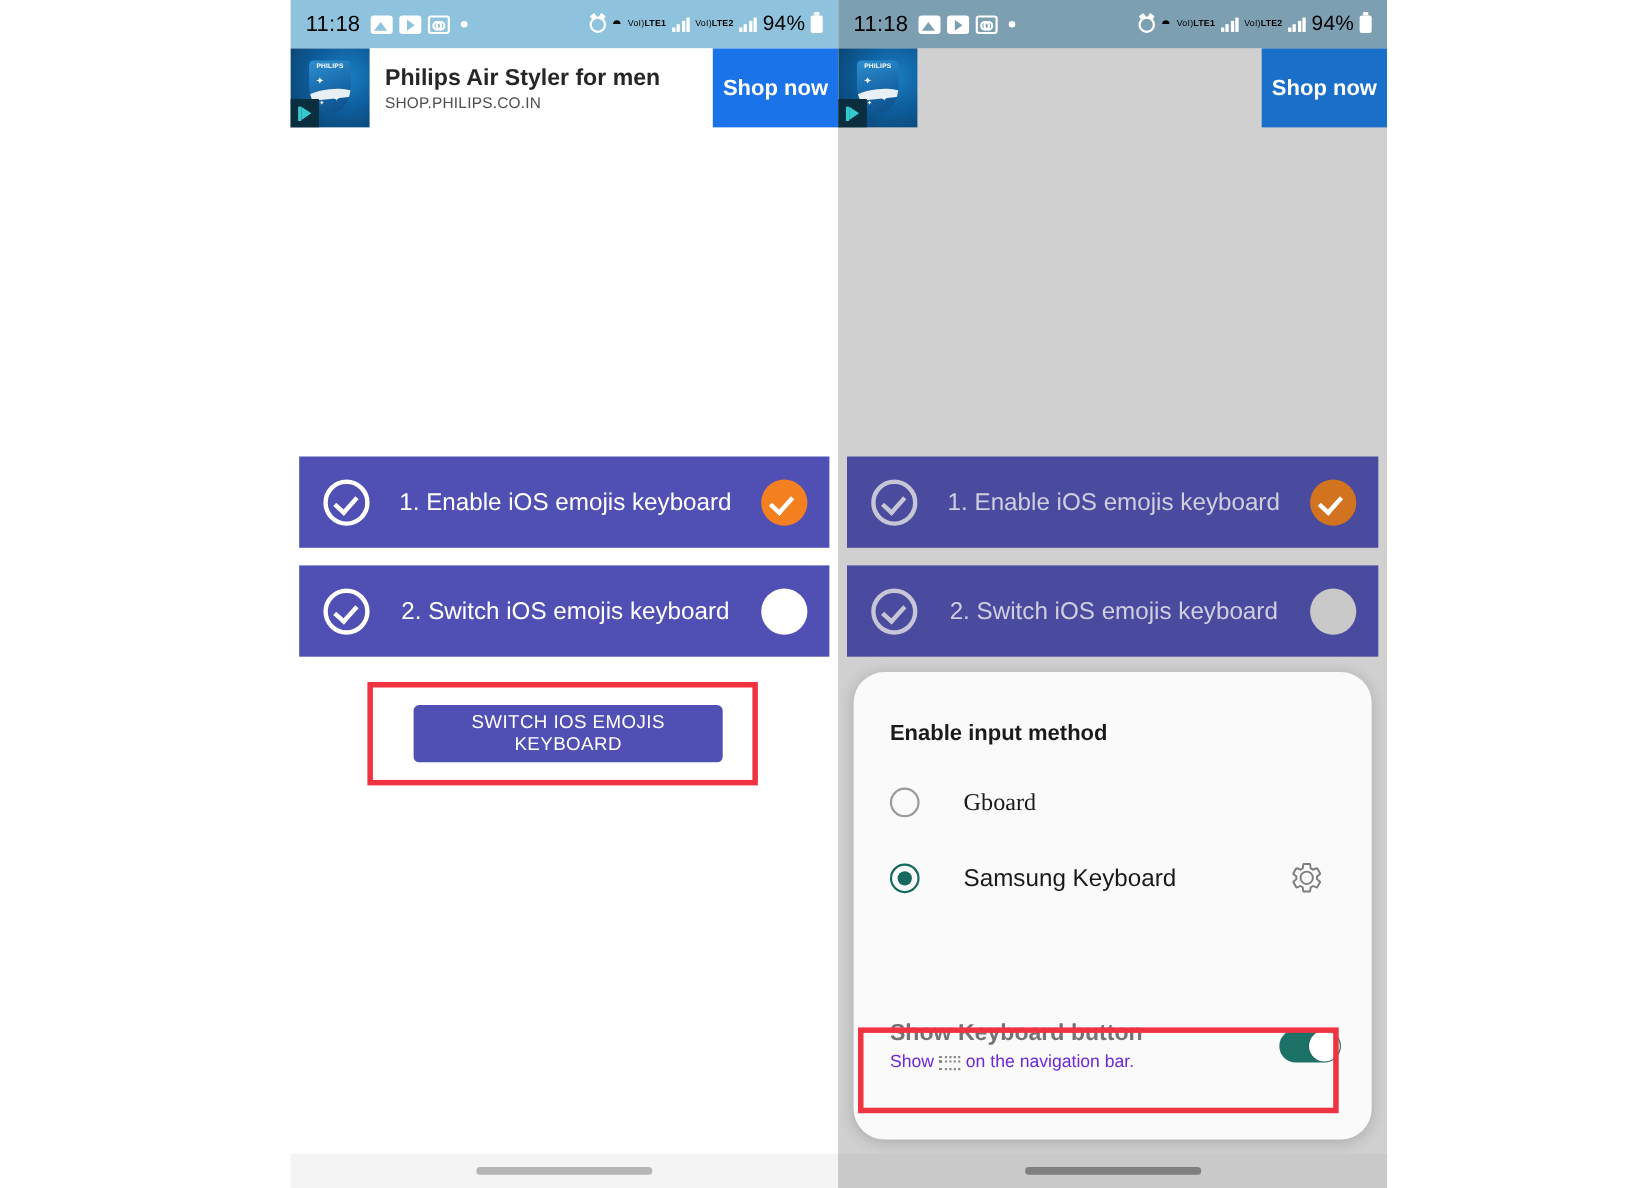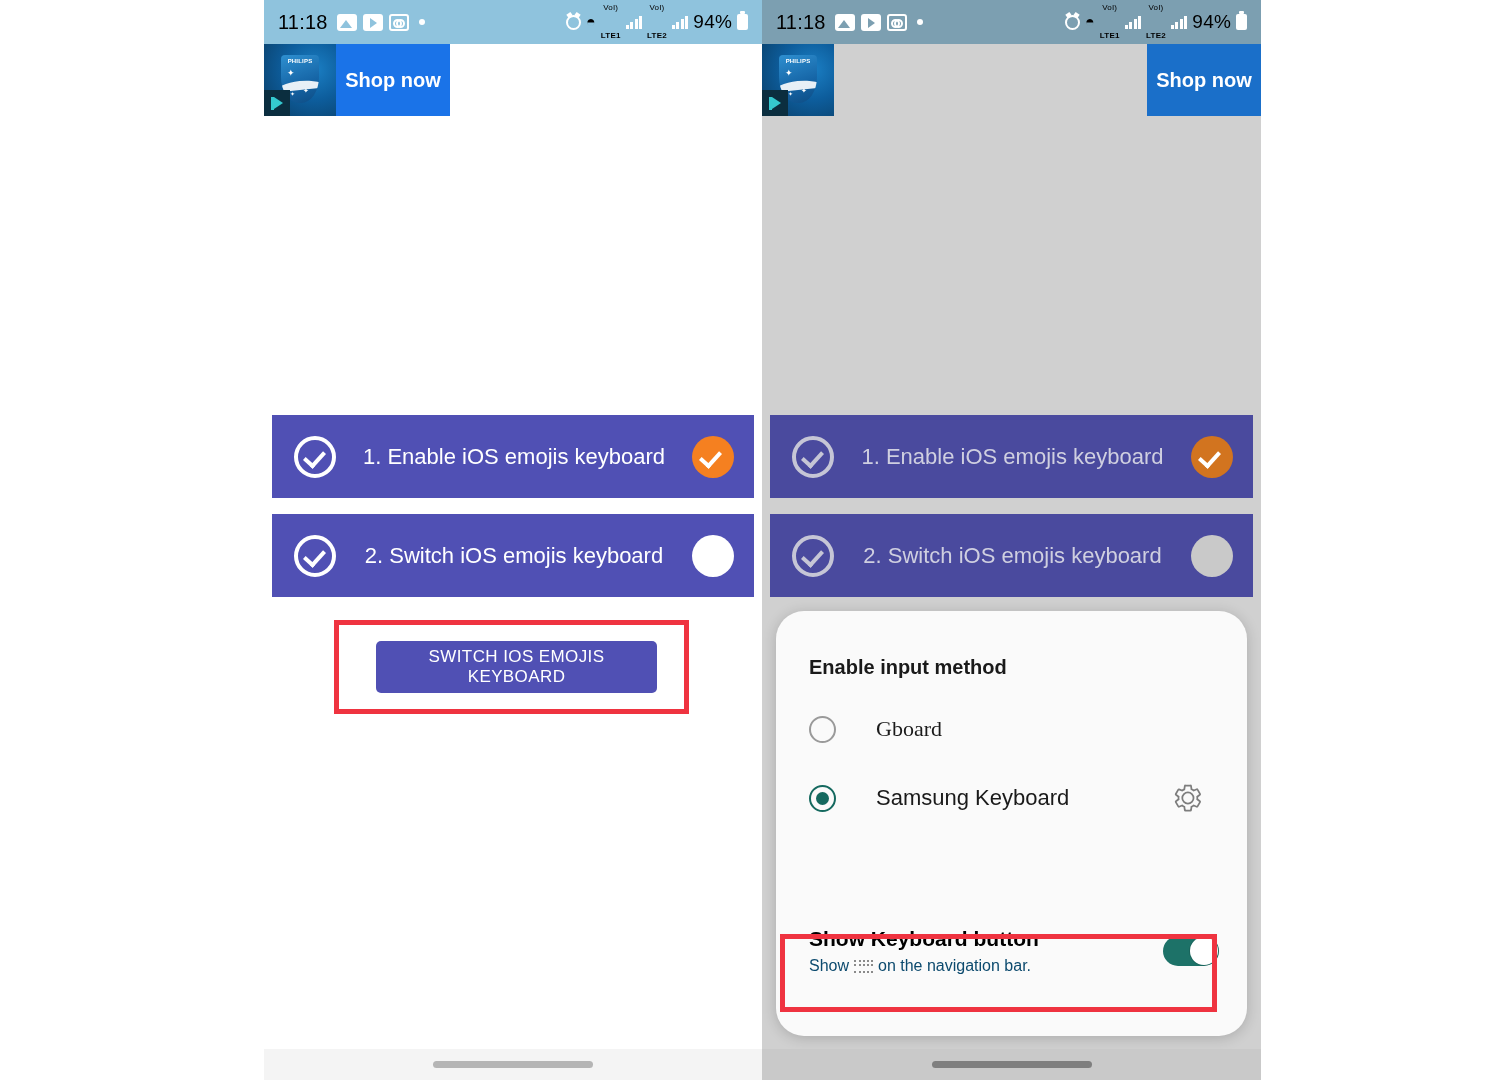--- a/index.html
+++ b/index.html
@@ -87,21 +87,21 @@
     border: 2px solid #ffffff; position: relative; box-sizing: border-box;
   }
   .sb-alarm::before, .sb-alarm::after {
     content: ""; position: absolute; top: -4px;
     width: 5px; height: 4px; background: #ffffff;
   }
   .sb-alarm::before { left: -1px; transform: rotate(-35deg); }
   .sb-alarm::after  { right: -1px; transform: rotate(35deg); }
 
   .sb-wifi { font-size: 16px; line-height: 1; }
-  .volte { display: inline-flex; flex-direction: column; align-items: center; line-height: 1; gap: 20px; }
+  .volte { display: inline-flex; flex-direction: row; align-items: center; line-height: 1; }
   .volte .v1 { font-size: 8px; }
   .volte .v2 { font-size: 8px; font-weight: bold; }
   .bars { display: inline-flex; align-items: flex-end; gap: 1.5px; height: 13px; }
   .bars i { width: 3px; background: #ffffff; display: block; }
   .bars i:nth-child(1){ height: 4px; }
   .bars i:nth-child(2){ height: 7px; }
   .bars i:nth-child(3){ height: 10px; }
   .bars i:nth-child(4){ height: 13px; }
   .sb-batt-txt { font-size: 19px; }
   .sb-batt {
@@ -356,22 +356,22 @@
     transform: translateY(-50%);
     width: 30px; height: 30px;
   }
 
   .im-toggle-row {
     position: absolute;
     left: 33px; right: 28px; top: 316px;
     display: flex; align-items: center;
   }
   .im-toggle-texts { flex: 1 1 auto; }
-  .im-toggle-title { font-size: 21px; font-weight: bold; color: #000000; }
-  .im-toggle-sub   { font-size: 16px; color: #0c4a6e; margin-top: 6px; display: flex; align-items: center; gap: 5px; }
+  .im-toggle-title { font-size: 21px; font-weight: bold; color: #737373; }
+  .im-toggle-sub   { font-size: 16px; color: #6d28d9; margin-top: 6px; display: flex; align-items: center; gap: 5px; }
   .kbd-glyph {
     display: inline-block;
     width: 19px; height: 12px;
     border-bottom: 2px dotted #8a8a8a;
     position: relative;
   }
   .kbd-glyph::before {
     content: "";
     position: absolute; left: 0; top: 1px; width: 19px; height: 2px;
     border-top: 2px dotted #8a8a8a;
@@ -450,20 +450,24 @@
           <div class="star s1">✦</div>
           <div class="wave"></div>
           <div class="star s2">✦</div>
           <div class="star s3">✦</div>
         </div>
         <div class="ad-choices">
           <span class="bar-l"></span>
             <span class="tri"></span>
         </div>
       </div>
+      <div class="ad-text">
+        <div class="ad-title">Philips Air Styler for men</div>
+        <div class="ad-url">SHOP.PHILIPS.CO.IN</div>
+      </div>
       <div class="ad-cta">Shop now</div>
     </div>
 
     <div class="body-area">
 
       <div class="step-card step-1">
         <div class="check-ring"></div>
         <div class="step-label">1. Enable iOS emojis keyboard</div>
         <div class="state-dot state-done"></div>
       </div>

